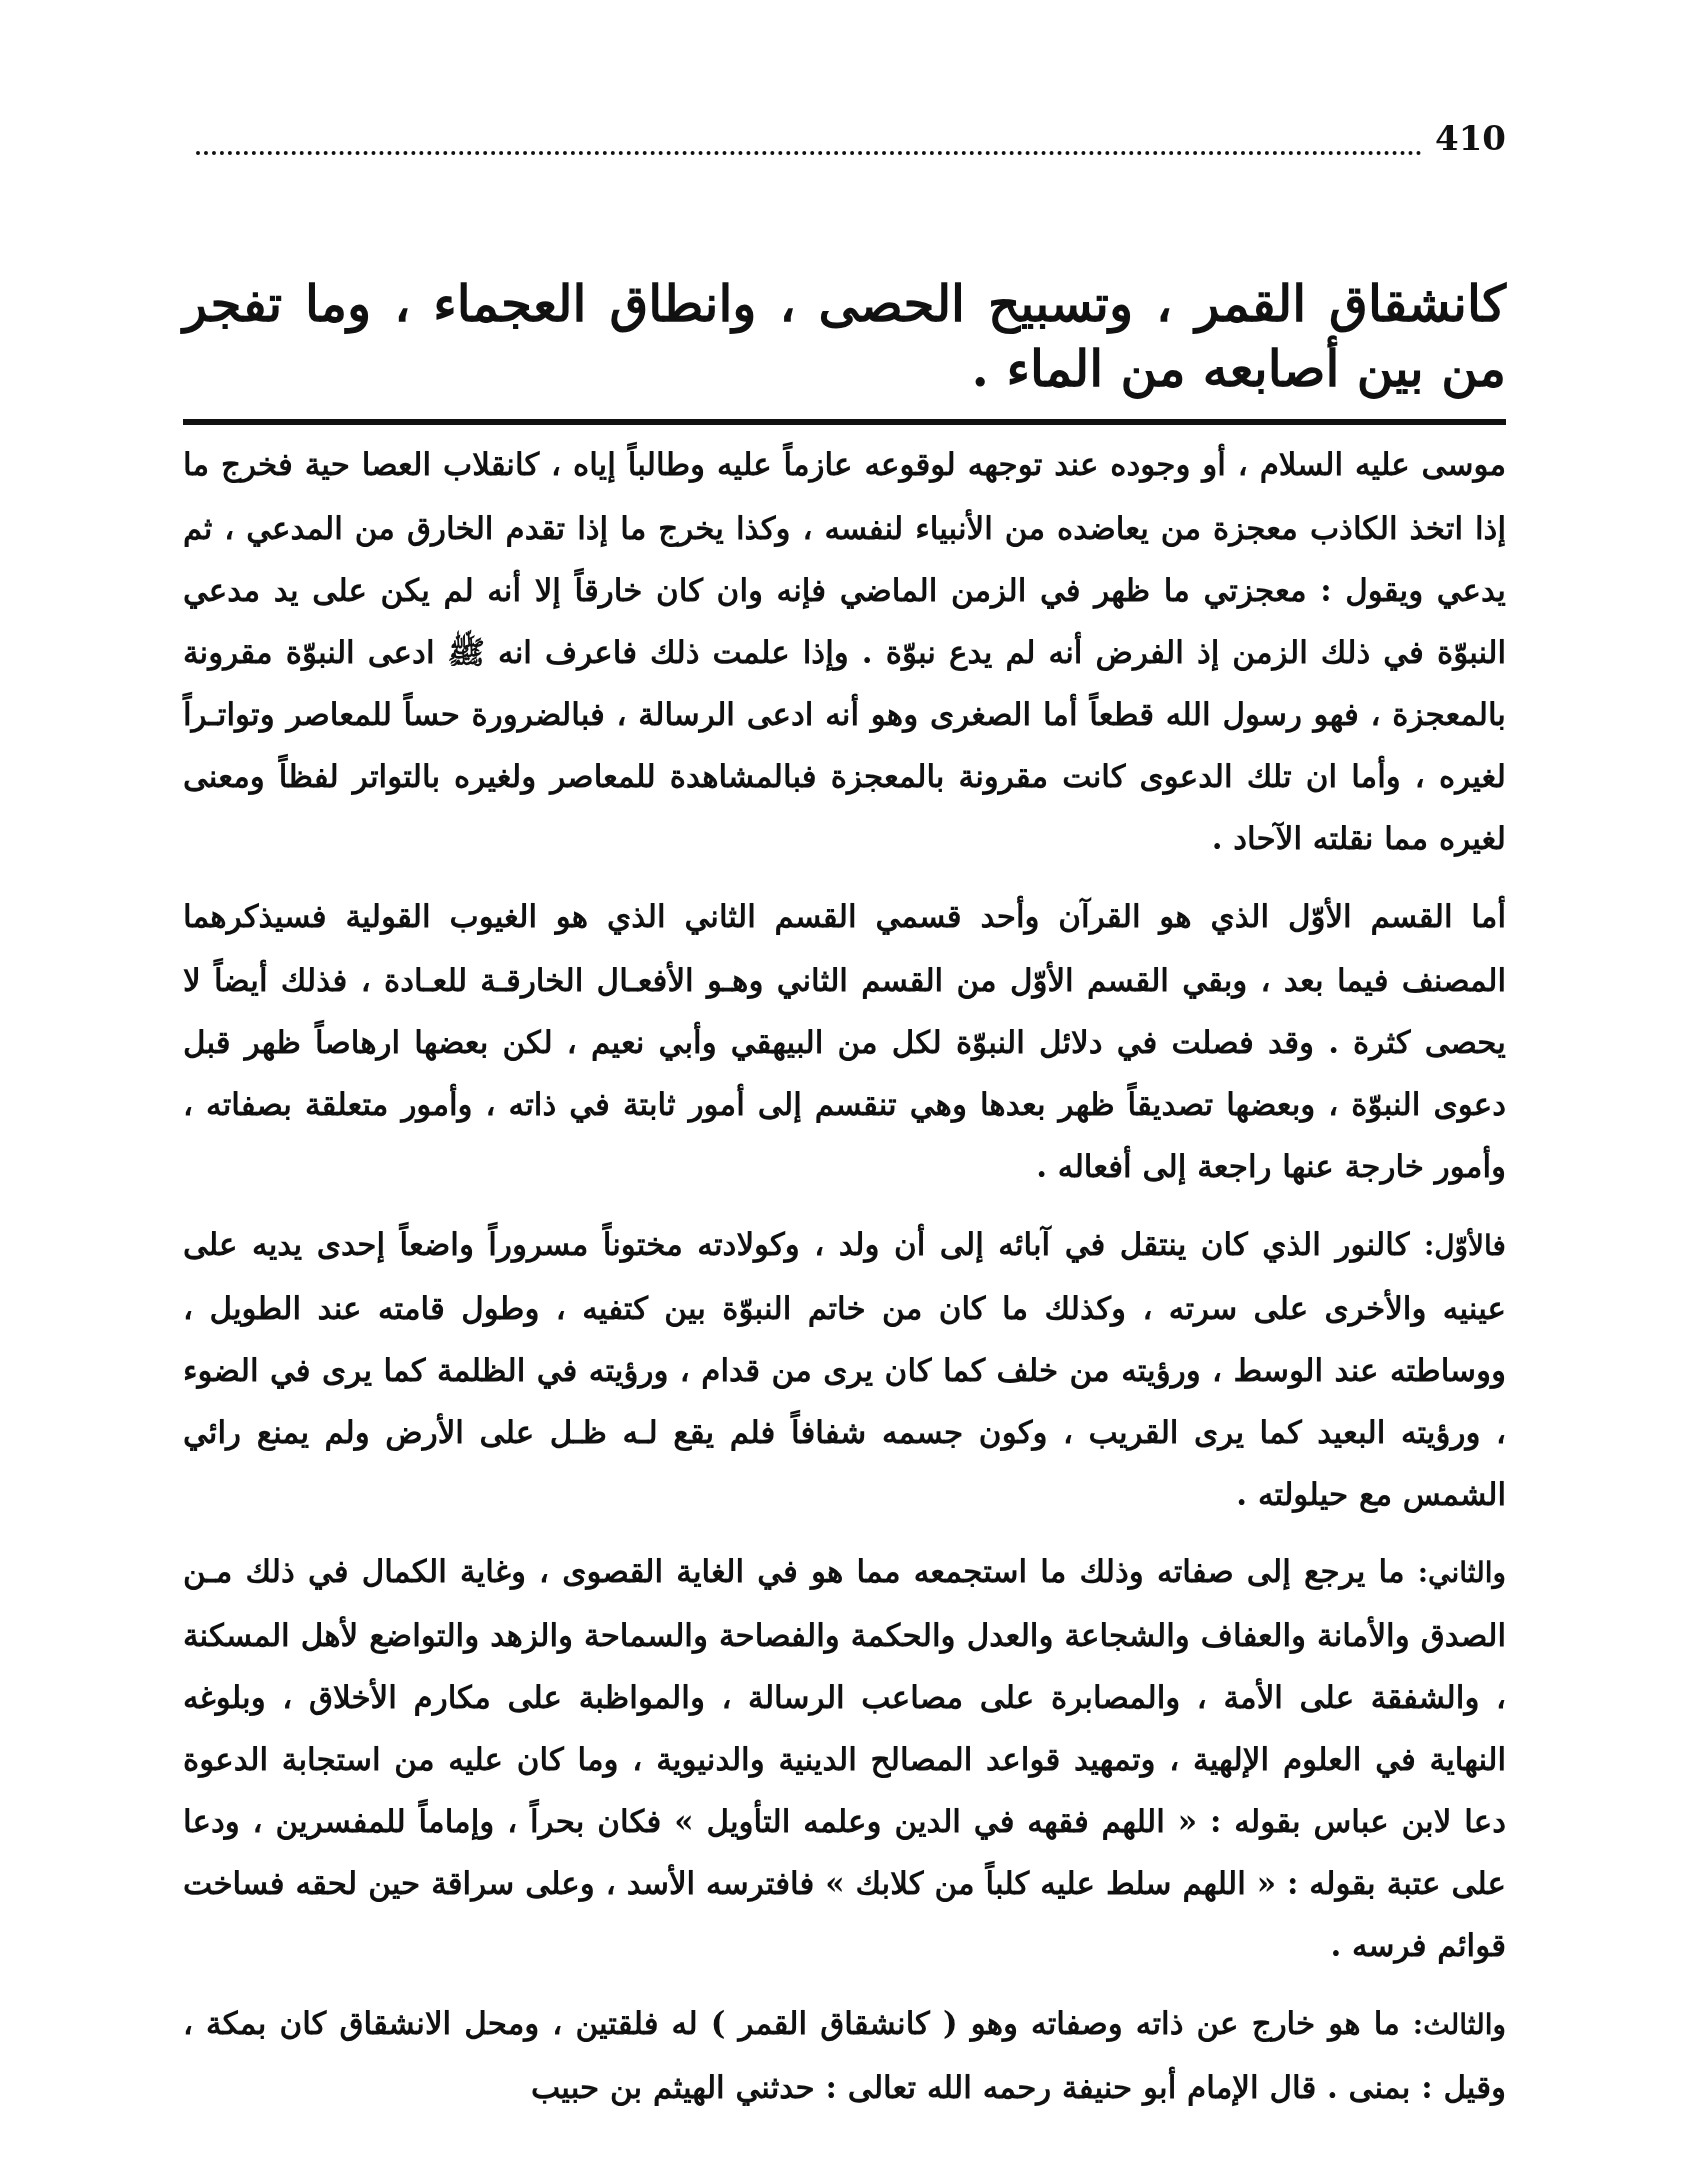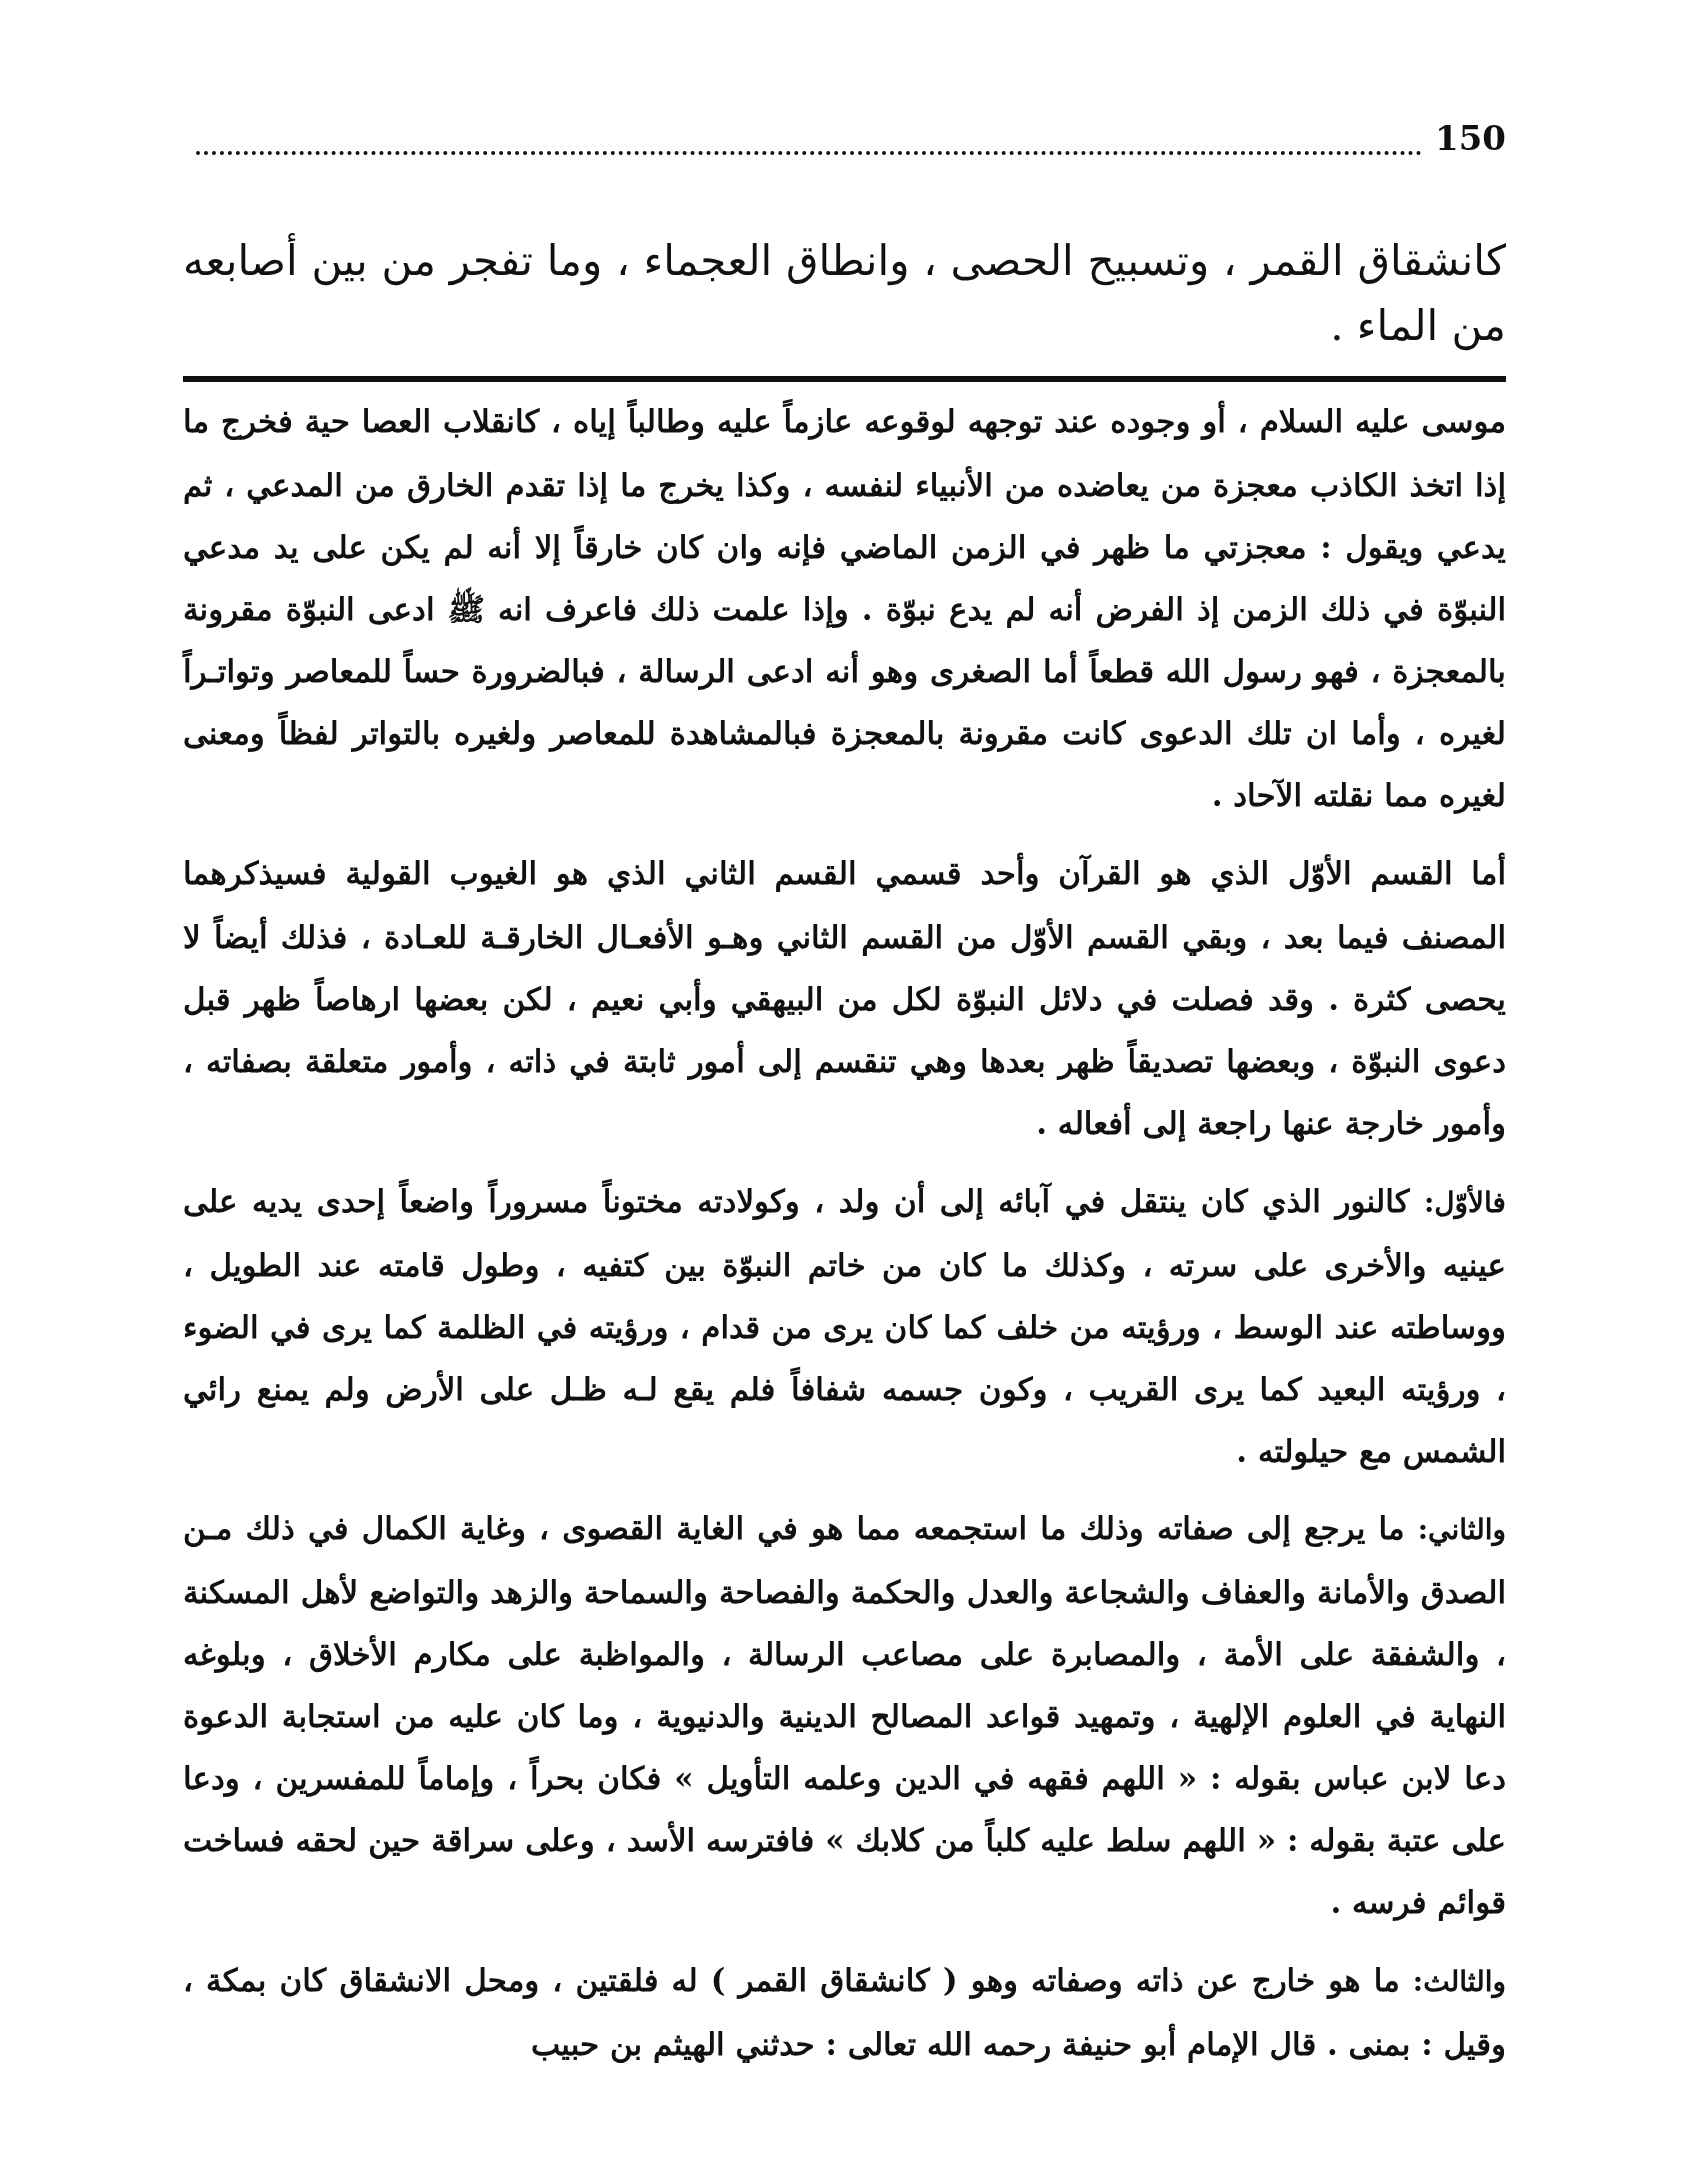--- a/index.html
+++ b/index.html
@@ -6,31 +6,31 @@
   body {
     width: 1691px; height: 2455px; position: relative; overflow: hidden;
     font-family: "DejaVu Serif", "Liberation Serif", serif; color: #111111;
   }
   .page { position: absolute; left: 183px; top: 118px; width: 1323px; direction: rtl; }
   .running-head {
     display: flex; justify-content: space-between; align-items: baseline;
     font-size: 34px; font-weight: bold; height: 57px;
   }
   .running-head .dots { flex: 1; margin: 0 13px; border-bottom: 4.4px dotted #111; height: 13px; align-self: center; }
-  .main-line { margin-top: 53px; font-size: 42px; font-weight: normal; line-height: 65px; text-align: justify; }
+  .main-line { margin-top: 96px; font-size: 50px; font-weight: bold; line-height: 65px; text-align: justify; }
   .rule { margin-top: 17.5px; height: 6.1px; background: #111; width: 100%; }
   .fn { font-size: 31px; font-weight: bold; line-height: 62px; text-align: justify; text-align-last: right; margin: 8.7px 0 15.7px 0; }
   .fn .lead { font-weight: 900; font-size: 28px; }
 </style>
 </head>
 <body>
 
 <div class="page">
   <div class="running-head">
-    <span>150</span>
+    <span>410</span>
     <span class="dots"></span>
   </div>
 
   <div class="main-line">كانشقاق القمر ، وتسبيح الحصى ، وانطاق العجماء ، وما تفجر من بين أصابعه من الماء .</div>
   <div class="rule"></div>
 
   <p class="fn">
     <span class="lead"></span><span>موسى عليه السلام ، أو وجوده عند توجهه لوقوعه عازماً عليه وطالباً إياه ، كانقلاب العصا حية فخرج ما إذا اتخذ الكاذب معجزة من يعاضده من الأنبياء لنفسه ، وكذا يخرج ما إذا تقدم الخارق من المدعي ، ثم يدعي ويقول : معجزتي ما ظهر في الزمن الماضي فإنه وان كان خارقاً إلا أنه لم يكن على يد مدعي النبوّة في ذلك الزمن إذ الفرض أنه لم يدع نبوّة . وإذا علمت ذلك فاعرف انه ﷺ ادعى النبوّة مقرونة بالمعجزة ، فهو رسول الله قطعاً أما الصغرى وهو أنه ادعى الرسالة ، فبالضرورة حساً للمعاصر وتواتـراً لغيره ، وأما ان تلك الدعوى كانت مقرونة بالمعجزة فبالمشاهدة للمعاصر ولغيره بالتواتر لفظاً ومعنى لغيره مما نقلته الآحاد .</span>
   </p>
   <p class="fn">

